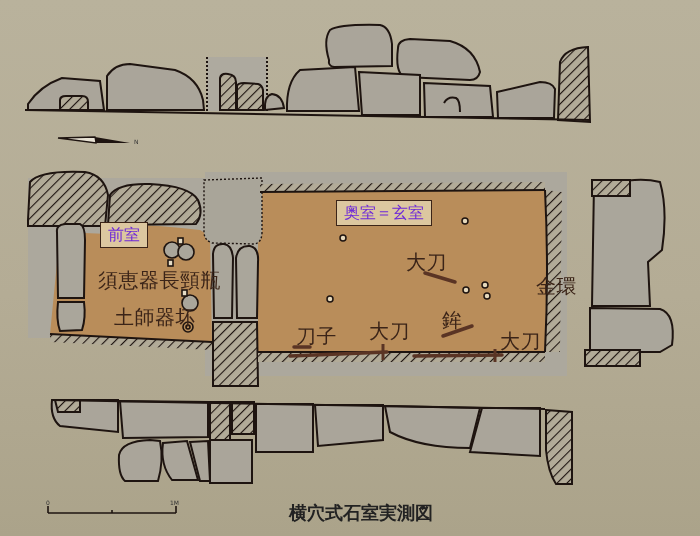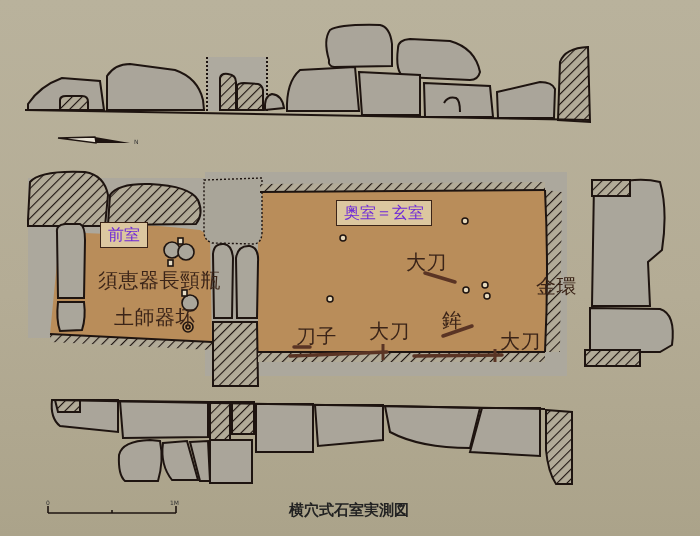--- a/index.html
+++ b/index.html
@@ -4,21 +4,21 @@
 <style>
   html, body { margin:0; padding:0; }
   body { width:700px; height:536px; background:#b5ad95; overflow:hidden; position:relative;
          font-family:"DejaVu Sans", sans-serif; }
   #stage { position:absolute; left:0; top:0; width:700px; height:536px;
            background:linear-gradient(180deg,#b9b29c 0%,#b4ac95 55%,#aba38a 100%); }
   svg { position:absolute; left:0; top:0; }
   .lbl { position:absolute; color:#3b2418; font-size:20px; line-height:1; white-space:nowrap; letter-spacing:0.5px; }
   .boxlbl { position:absolute; color:#6d28d9; font-size:16px; line-height:1; padding:4px 7px;
             border:1.5px solid #3b2418; background:#dcc7a0; white-space:nowrap; }
-  .caption { position:absolute; color:#222; font-size:15px; font-weight:bold; white-space:nowrap; }
+  .caption { position:absolute; color:#222; font-size:18px; font-weight:bold; white-space:nowrap; }
   .tiny { position:absolute; color:#333; font-size:6px; }
 </style>
 </head>
 <body>
 
 <div id="stage">
 
   <svg width="700" height="536" viewBox="0 0 700 536">
     <defs>
       <pattern id="hatch" width="7" height="7" patternUnits="userSpaceOnUse" patternTransform="rotate(45)">

